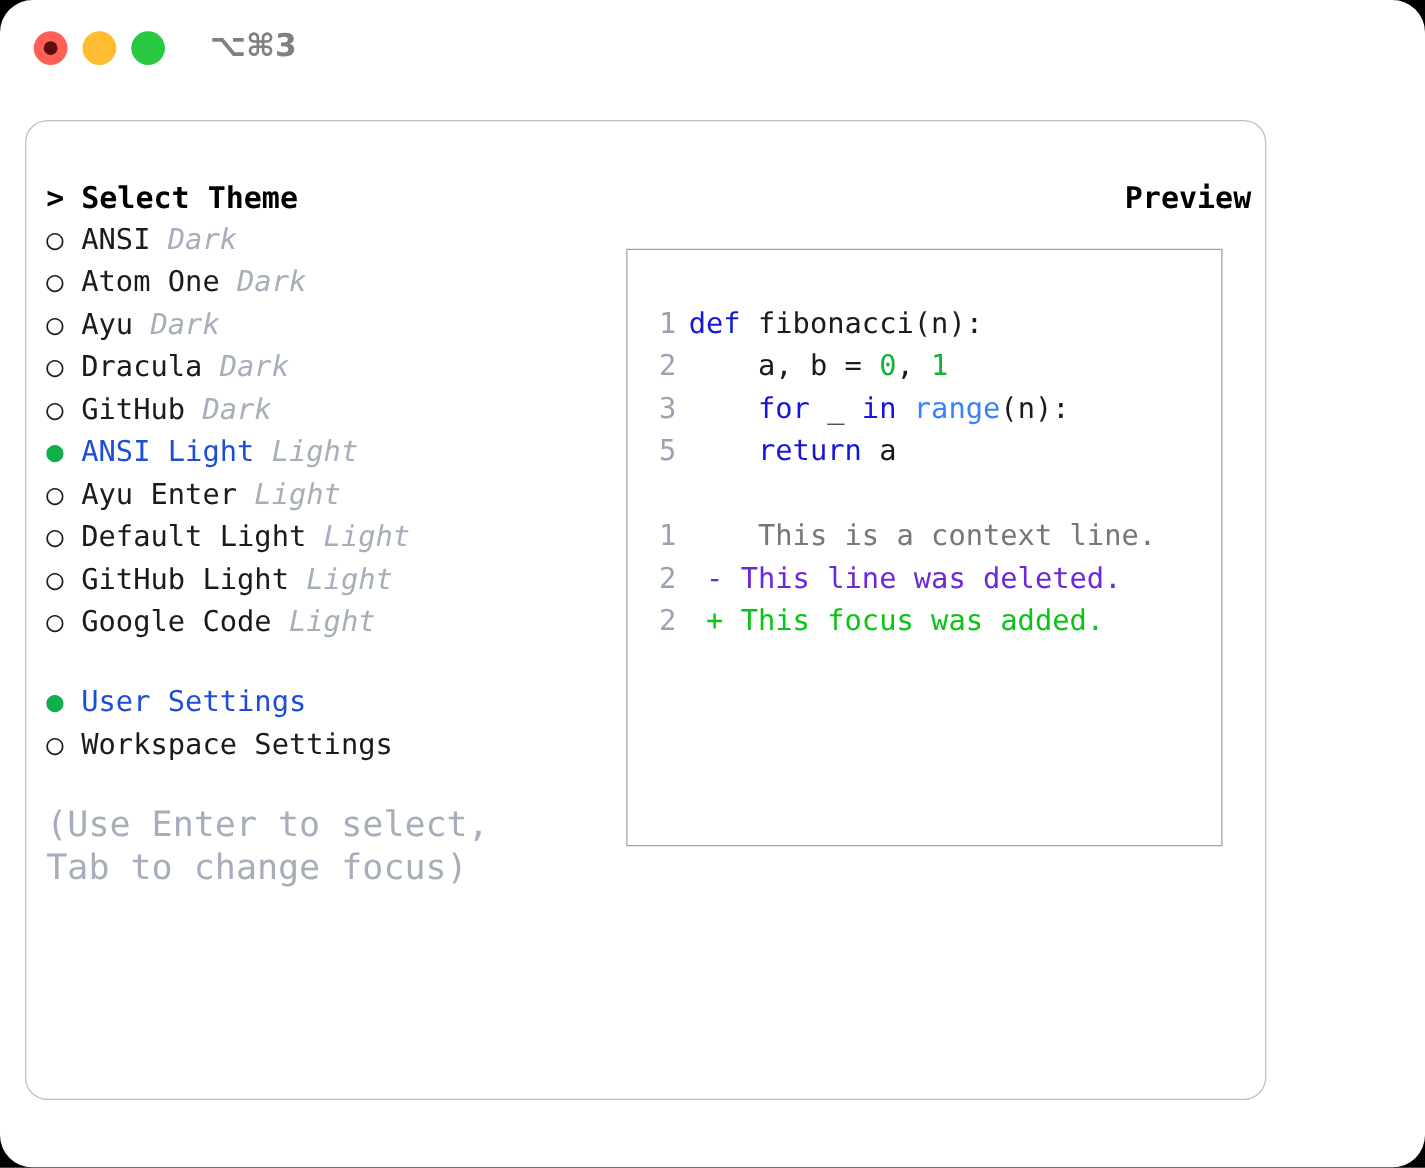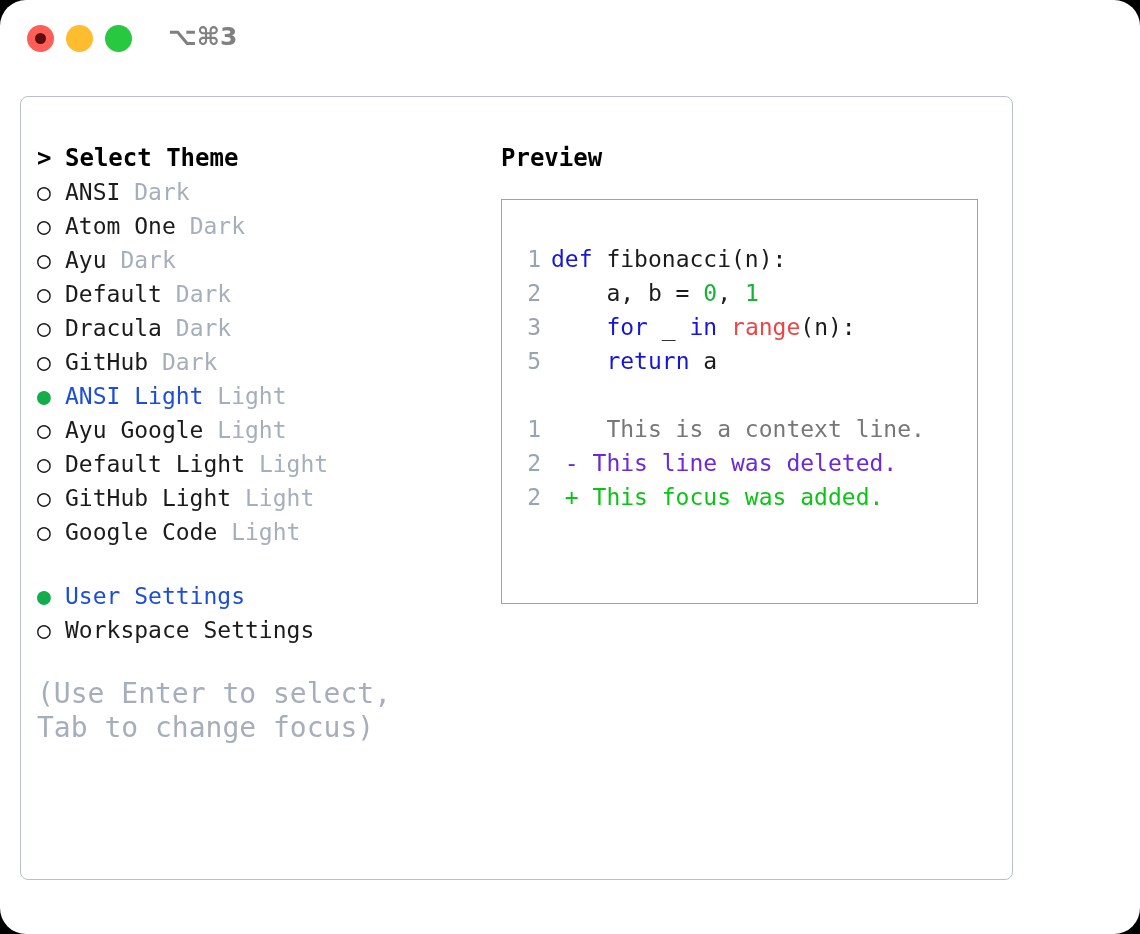--- a/index.html
+++ b/index.html
@@ -61,21 +61,21 @@
   }
 
   
   #panel {
     position: absolute;
     left: 20px;
     top: 96px;
     width: 993px;
     height: 784px;
     border: 1.5px solid #b9bfcc;
-    border-radius: 8px;
+    border-radius: 18px;
     box-sizing: border-box;
     background: #ffffff;
   }
 
   
   #left-col {
     position: absolute;
     left: 16px;
     top: 44px;
     width: 440px;
@@ -89,21 +89,21 @@
   }
   .row .marker {
     display: inline-block;
     width: 28px;
   }
   .hdr {
     font-weight: bold;
     font-size: 24px;
     color: #000000;
   }
-  .dim { color: #a7aebb; }
+  .dim { color: #a7aebb; font-style: italic; }
   .sel-label { color: #1d4ed8; }
   .marker-sel { color: #12ae4b; }
   .marker-un { color: #1b1b1b; }
   .spacer-30 { height: 30px; }
 
   #hint {
     margin-top: 30px;
     font-size: 28px;
     line-height: 34px;
     color: #a7aebb;
@@ -116,25 +116,26 @@
     position: absolute;
     left: 480px;
     top: 44px;
     width: 500px;
   }
   #preview-title {
     font-size: 24px;
     font-weight: bold;
     color: #000000;
     line-height: 34px;
+    text-align: right;
   }
   #preview-box {
     margin-top: 24px;
     width: 477px;
-    height: 405px;
+    height: 478px;
     border: 1.5px solid #9aa3b2;
     box-sizing: border-box;
     background: #ffffff;
     position: relative;
   }
   #code-area {
     position: absolute;
     left: 13px;
     top: 42px;
     right: 6px;
@@ -148,21 +149,21 @@
   }
   .ln {
     display: inline-block;
     width: 26px;
     text-align: right;
     color: #9aa3b2;
     margin-right: 10px;
   }
   .kw  { color: #1616d8; }
   .num { color: #12b435; }
-  .fn  { color: #ef4444; }
+  .fn  { color: #3b82f6; }
   .plain { color: #1b1b1b; }
   .blank { height: 34px; }
   .ctx { color: #777777; }
   .del { color: #6d28d9; }
   .add { color: #0cc416; }
 </style>
 </head>
 <body>
 
 <div id="page">
@@ -177,25 +178,24 @@
   <div id="panel">
 
     <div id="left-col">
 
       <div class="row hdr"><span class="marker">&gt;</span><span>Select Theme</span></div>
 
       <div id="theme-rows">
           <div class="row"><span class="marker marker-un">○</span><span>ANSI </span><span class="dim">Dark</span></div>
           <div class="row"><span class="marker marker-un">○</span><span>Atom One </span><span class="dim">Dark</span></div>
           <div class="row"><span class="marker marker-un">○</span><span>Ayu </span><span class="dim">Dark</span></div>
-          <div class="row"><span class="marker marker-un">○</span><span>Default </span><span class="dim">Dark</span></div>
           <div class="row"><span class="marker marker-un">○</span><span>Dracula </span><span class="dim">Dark</span></div>
           <div class="row"><span class="marker marker-un">○</span><span>GitHub </span><span class="dim">Dark</span></div>
           <div class="row"><span class="marker marker-sel">●</span><span class="sel-label">ANSI Light </span><span class="dim">Light</span></div>
-          <div class="row"><span class="marker marker-un">○</span><span>Ayu Google </span><span class="dim">Light</span></div>
+          <div class="row"><span class="marker marker-un">○</span><span>Ayu Enter </span><span class="dim">Light</span></div>
           <div class="row"><span class="marker marker-un">○</span><span>Default Light </span><span class="dim">Light</span></div>
           <div class="row"><span class="marker marker-un">○</span><span>GitHub Light </span><span class="dim">Light</span></div>
           <div class="row"><span class="marker marker-un">○</span><span>Google Code </span><span class="dim">Light</span></div>
         </div>
 
       <div class="spacer-30"></div>
 
 
       <div id="apply-rows">
           <div class="row"><span class="marker marker-sel">●</span><span class="sel-label">User Settings</span></div>

